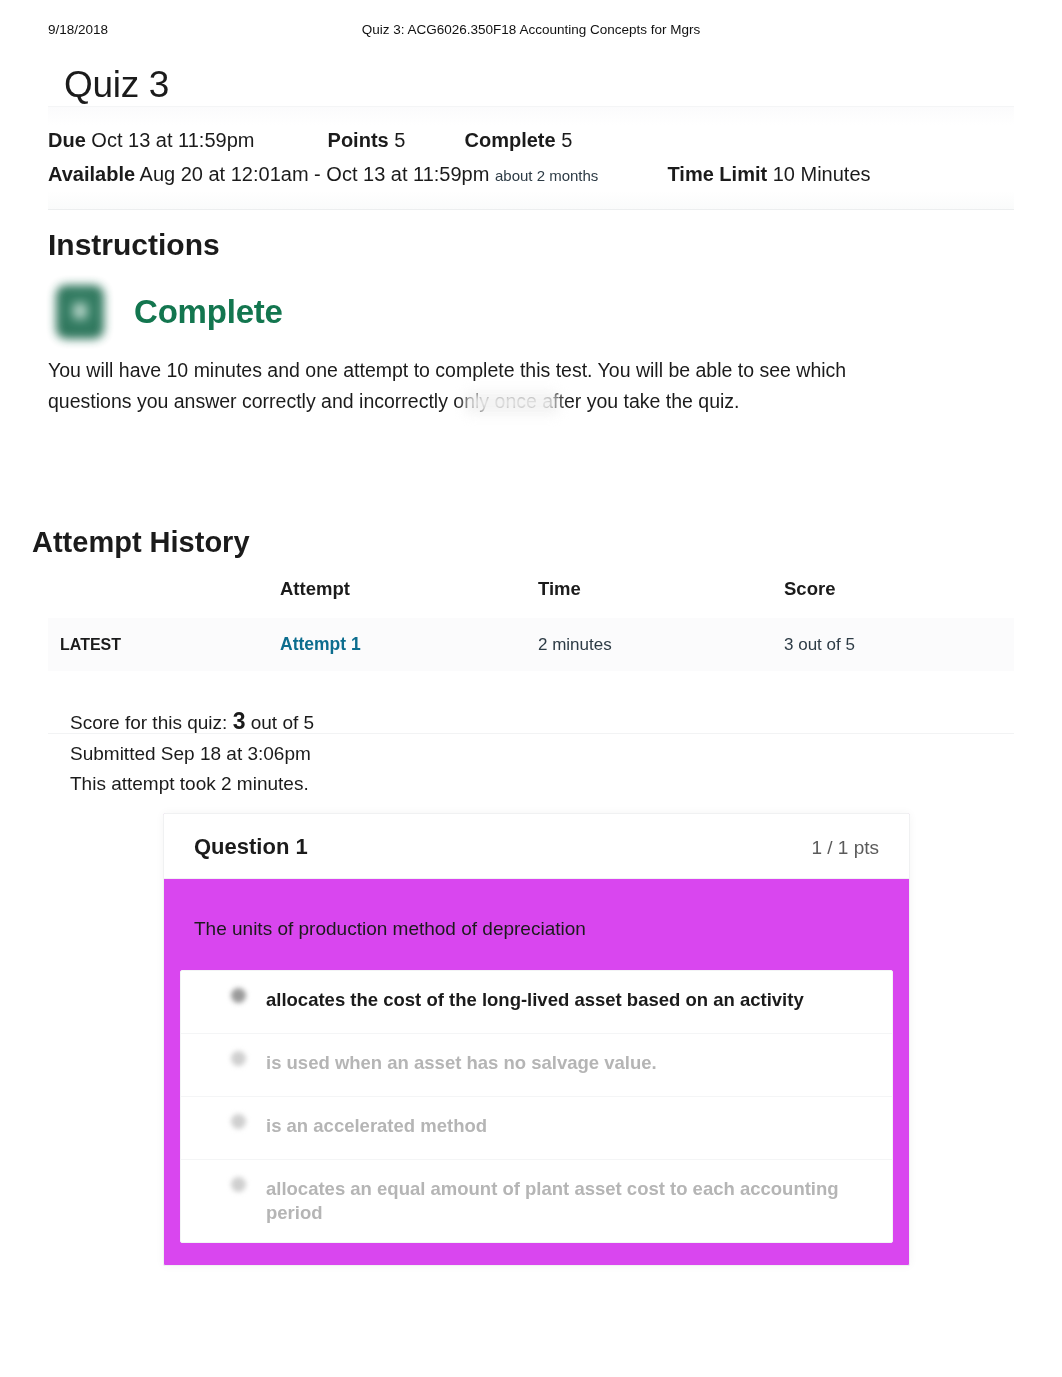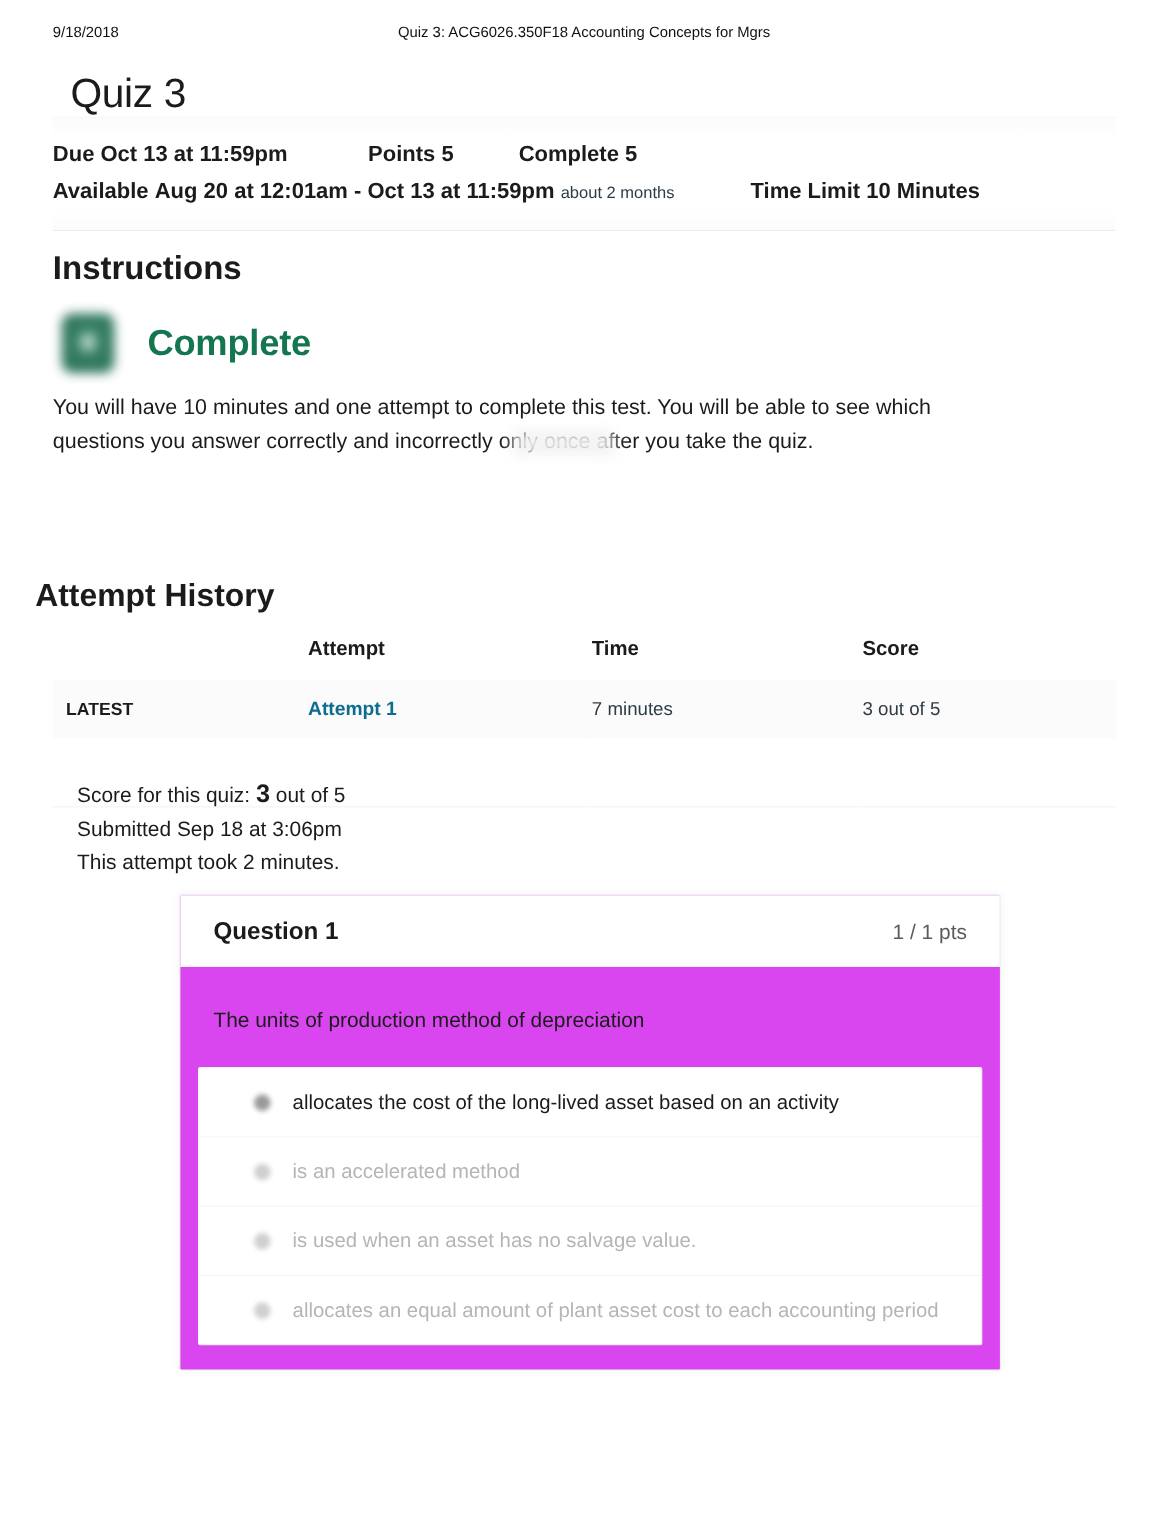--- a/index.html
+++ b/index.html
@@ -66,21 +66,21 @@
     border-bottom: 1px solid #eceeef;
     background: linear-gradient(to bottom, #fbfbfc 0%, #ffffff 18%, #ffffff 82%, #fafbfb 100%);
   }
   .meta-row {
     font-size: 20px;
     line-height: 34px;
     color: #1b1b1b;
     white-space: nowrap;
   }
   .meta-row .lbl { font-weight: bold; }
-  .meta-row .val { font-weight: bold; }
+  .meta-row .val { font-weight: normal; }
   .meta-gap-1 { display: inline-block; width: 62px; }
   .meta-gap-2 { display: inline-block; width: 48px; }
   .meta-gap-3 { display: inline-block; width: 58px; }
   .meta-sub {
     font-size: 15px;
     color: #2d3b45;
   }
 
   
   .instructions-heading {
@@ -250,24 +250,25 @@
     line-height: 27px;
   }
   .answers {
     margin: 8px 16px 22px 16px;
     border: 1px solid #f3f4f5;
     border-radius: 2px;
     background: #ffffff;
   }
   .answer-row {
     display: flex;
-    align-items: center;
+    align-items: flex-start;
     padding: 17px 18px 17px 50px;
     border-bottom: 1px solid #f4f5f6;
     min-height: 28px;
+    font-weight: bold;
   }
   .answer-row:last-child { border-bottom: none; }
   .answer-radio {
     width: 15px;
     height: 15px;
     border-radius: 50%;
     background: #cfcfcf;
     filter: blur(2.4px);
     flex: 0 0 auto;
     margin-right: 20px;
@@ -337,21 +338,21 @@
     </tr>
   </thead>
   <tbody>
     <tr>
       <td>
         <span class="kept-latest">LATEST</span>
       </td>
       <td>
         <a class="attempt-link" href="#">Attempt 1</a>
       </td>
-      <td>7 minutes</td>
+      <td>2 minutes</td>
       <td>3 out of 5</td>
     </tr>
     <tr class="attempt-spacer-row">
       <td></td>
       <td></td>
       <td></td>
       <td></td>
     </tr>
   </tbody>
 </table>
@@ -372,24 +373,24 @@
     <div class="question-pts">1 / 1 pts</div>
   </div>
   <div class="question-text">The units of production method of depreciation</div>
   <div class="answers">
     <div class="answer-row selected">
       <span class="answer-radio"></span>
       <span class="answer-text">allocates the cost of the long-lived asset based on an activity</span>
     </div>
     <div class="answer-row">
       <span class="answer-radio"></span>
-      <span class="answer-text">is an accelerated method</span>
+      <span class="answer-text">is used when an asset has no salvage value.</span>
     </div>
     <div class="answer-row">
       <span class="answer-radio"></span>
-      <span class="answer-text">is used when an asset has no salvage value.</span>
+      <span class="answer-text">is an accelerated method</span>
     </div>
     <div class="answer-row">
       <span class="answer-radio"></span>
       <span class="answer-text">allocates an equal amount of plant asset cost to each accounting period</span>
     </div>
   </div>
 </div>
 
 </body></html>

